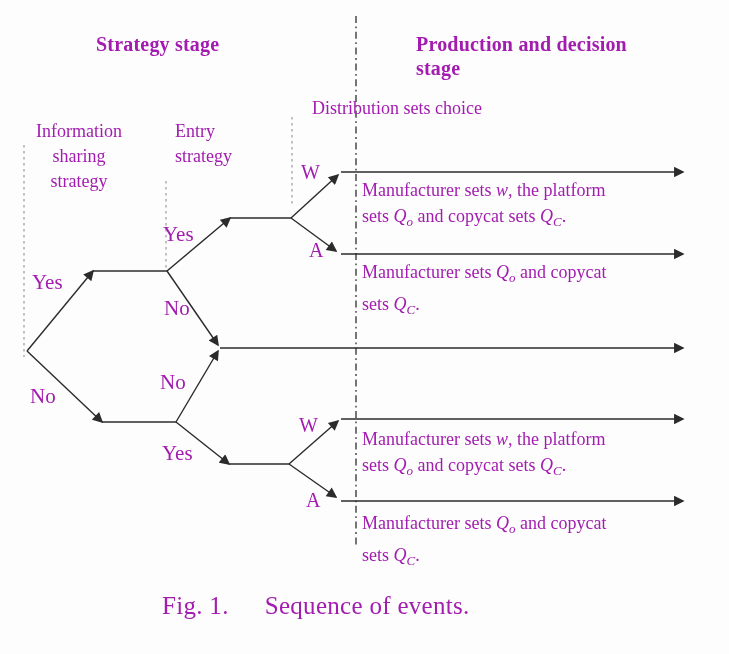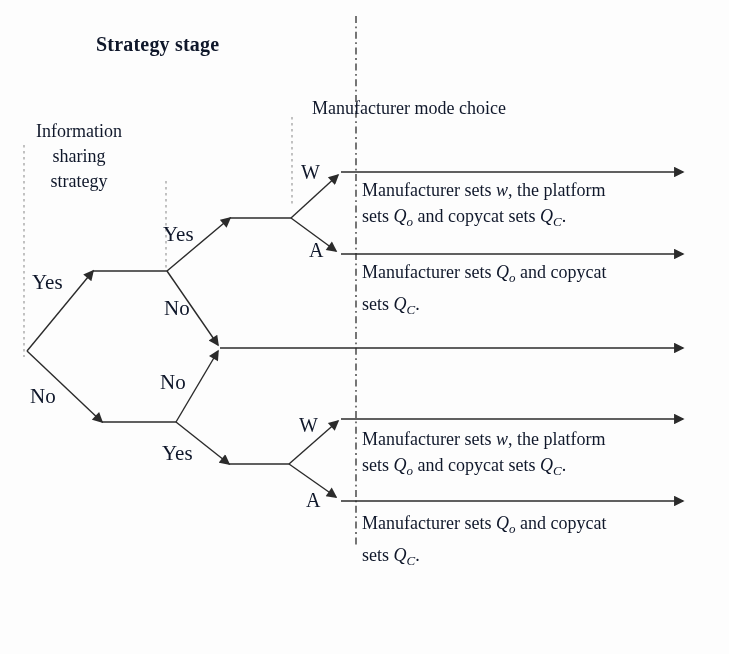--- a/index.html
+++ b/index.html
@@ -1,18 +1,18 @@
 <!DOCTYPE html>
 <html><head>
 <meta charset="utf-8">
 <style>
   html,body{margin:0;padding:0;background:#ffffff;}
   .page{
     position:relative;width:729px;height:654px;background:#fdfdfd;
-    font-family:"Liberation Serif","DejaVu Serif",serif;color:#0f172a;
+    font-family:"Liberation Serif","DejaVu Serif",serif;color:#a21caf;
     overflow:hidden;
   }
   .abs{position:absolute;white-space:nowrap;}
   .hdr{font-weight:bold;font-size:20px;line-height:24px;letter-spacing:.2px;}
   .stage-lbl{font-size:18px;line-height:25px;white-space:normal;}
   .node-lbl{font-size:21px;}
   .mode-lbl{font-size:20px;}
   .branch{font-size:18px;line-height:26px;white-space:normal;width:330px;}
   .it{font-style:italic;}
   .sub{font-style:italic;font-size:13px;vertical-align:-4px;letter-spacing:0;}
@@ -59,34 +59,42 @@
 
       <path d="M341,172 L683,172" marker-end="url(#ah)"></path>
       <path d="M341,254 L683,254" marker-end="url(#ah)"></path>
       <path d="M220,348 L683,348" marker-end="url(#ah)"></path>
       <path d="M341,419 L683,419" marker-end="url(#ah)"></path>
       <path d="M341,501 L683,501" marker-end="url(#ah)"></path>
     </g>
   </svg>
 
   <div class="abs hdr" style="left:96px;top:32px;">Strategy  stage</div>
+  <div class="abs hdr" style="left:416px;top:32px;">
+    <span>Production and decision</span><br>
+    <span>stage</span>
+  </div>
 
   <div class="abs stage-lbl" style="left:27px;top:119px;width:104px;text-align:center;">Information sharing strategy</div>
-  <div class="abs stage-lbl" style="left:312px;top:96px;width:260px;">Manufacturer mode choice</div>
+  <div class="abs stage-lbl" style="left:175px;top:119px;width:78px;">Entry strategy</div>
+  <div class="abs stage-lbl" style="left:312px;top:96px;width:260px;">Distribution sets choice</div>
 
   <div class="abs node-lbl" style="left:32px;top:270px;">Yes</div>
   <div class="abs node-lbl" style="left:30px;top:384px;">No</div>
   <div class="abs node-lbl" style="left:163px;top:222px;">Yes</div>
   <div class="abs node-lbl" style="left:164px;top:296px;">No</div>
   <div class="abs node-lbl" style="left:160px;top:370px;">No</div>
   <div class="abs node-lbl" style="left:162px;top:441px;">Yes</div>
   <div class="abs mode-lbl" style="left:301px;top:161px;">W</div>
   <div class="abs mode-lbl" style="left:309px;top:239px;">A</div>
   <div class="abs mode-lbl" style="left:299px;top:414px;">W</div>
   <div class="abs mode-lbl" style="left:306px;top:489px;">A</div>
 
   <div class="abs branch" style="left:362px;top:177px;"><span>Manufacturer sets </span><span class="it">w</span><span>, the platform</span><br><span>sets </span><span class="it">Q</span><span class="sub">o</span><span> and copycat sets </span><span class="it">Q</span><span class="sub">C</span><span>.</span></div>
   <div class="abs branch" style="left:362px;top:259px;"><span>Manufacturer sets </span><span class="it">Q</span><span class="sub">o</span><span> and copycat</span><br><span>sets </span><span class="it">Q</span><span class="sub">C</span><span>.</span></div>
   <div class="abs branch" style="left:362px;top:426px;"><span>Manufacturer sets </span><span class="it">w</span><span>, the platform</span><br><span>sets </span><span class="it">Q</span><span class="sub">o</span><span> and copycat sets </span><span class="it">Q</span><span class="sub">C</span><span>.</span></div>
   <div class="abs branch" style="left:362px;top:510px;"><span>Manufacturer sets </span><span class="it">Q</span><span class="sub">o</span><span> and copycat</span><br><span>sets </span><span class="it">Q</span><span class="sub">C</span><span>.</span></div>
 
+  <div class="abs caption" style="left:162px;top:592px;">
+    <span>Fig. 1.</span><span class="gap"></span><span>Sequence of events.</span>
+  </div>
 
 </div>
 
 </body></html>

